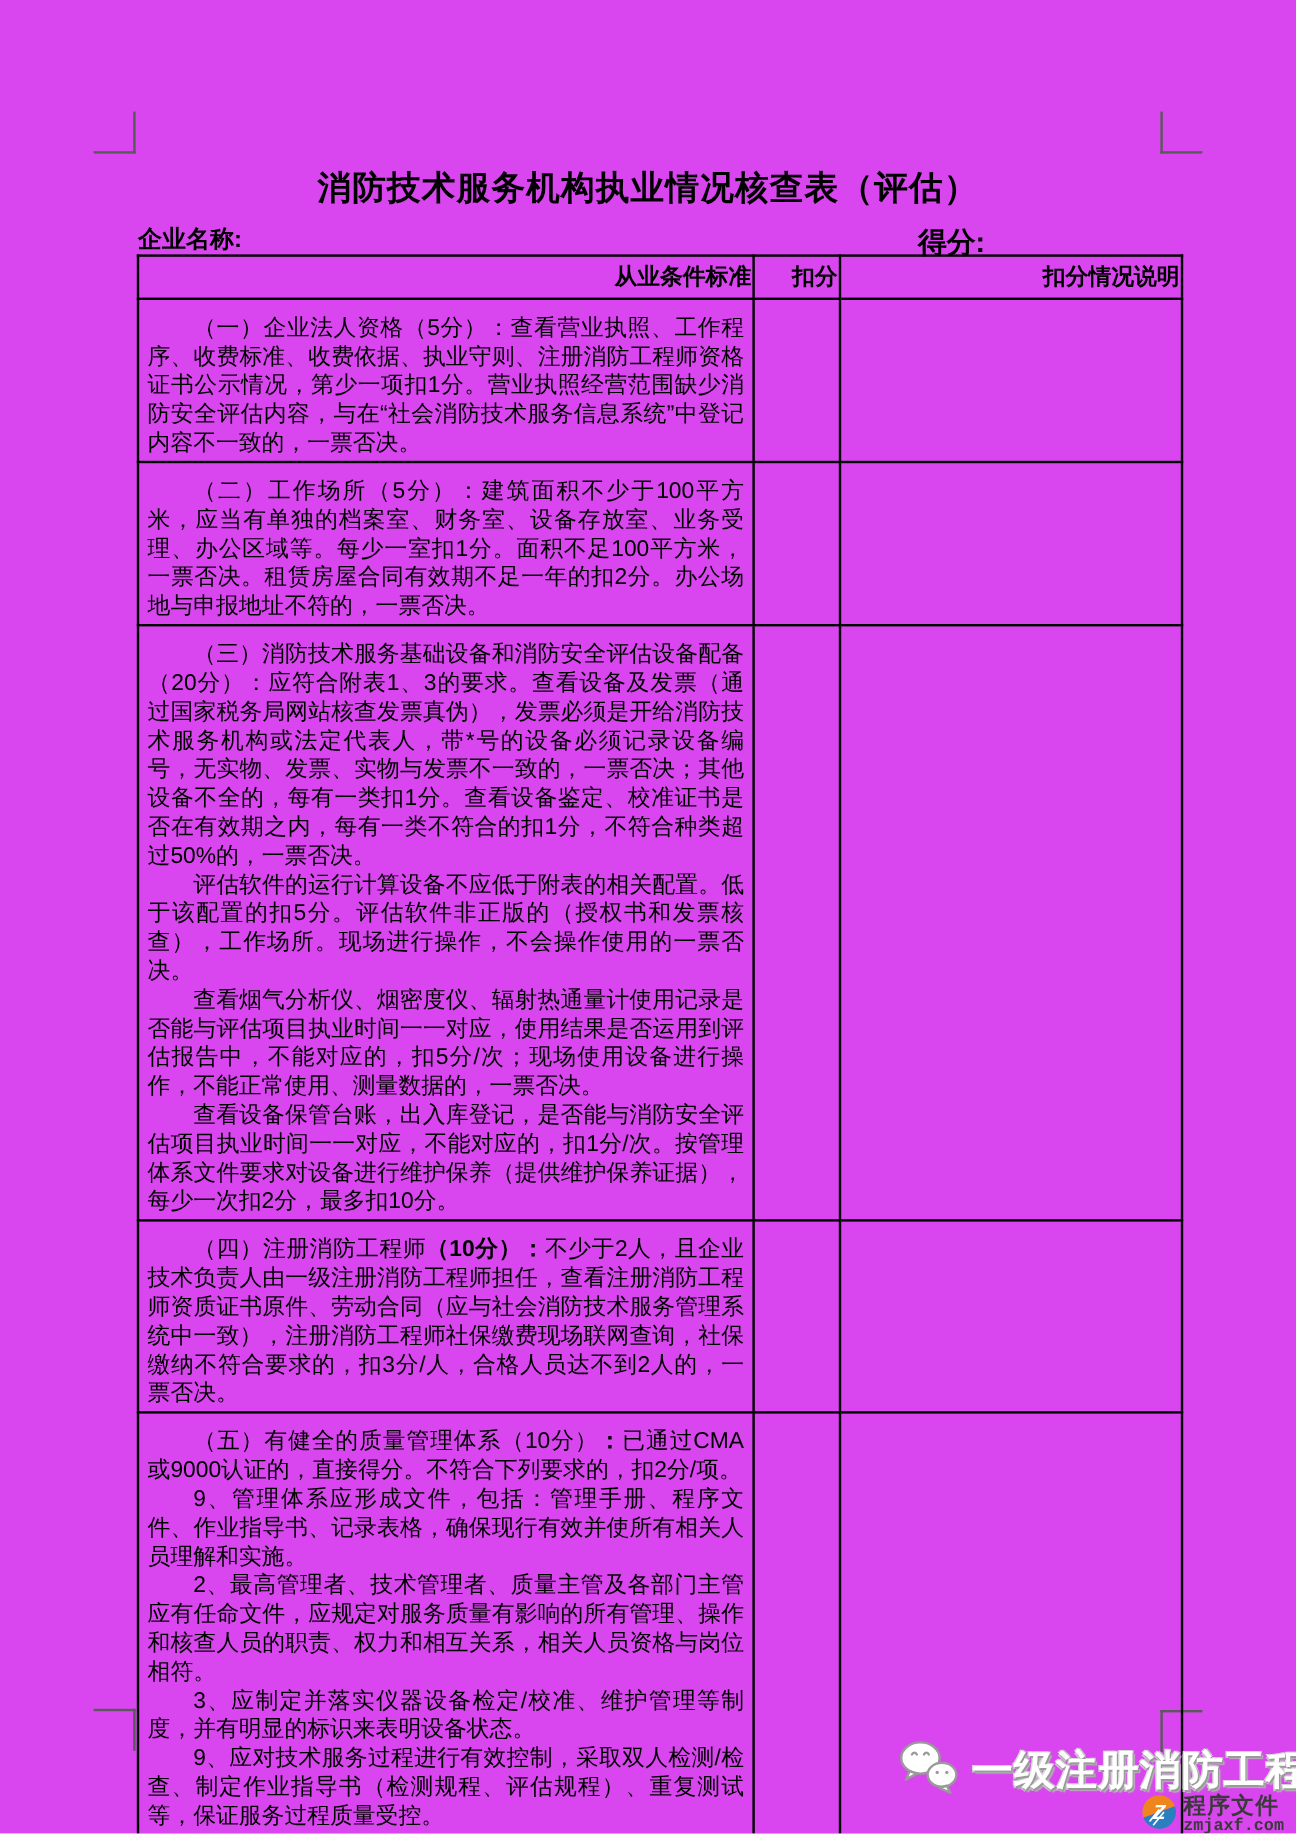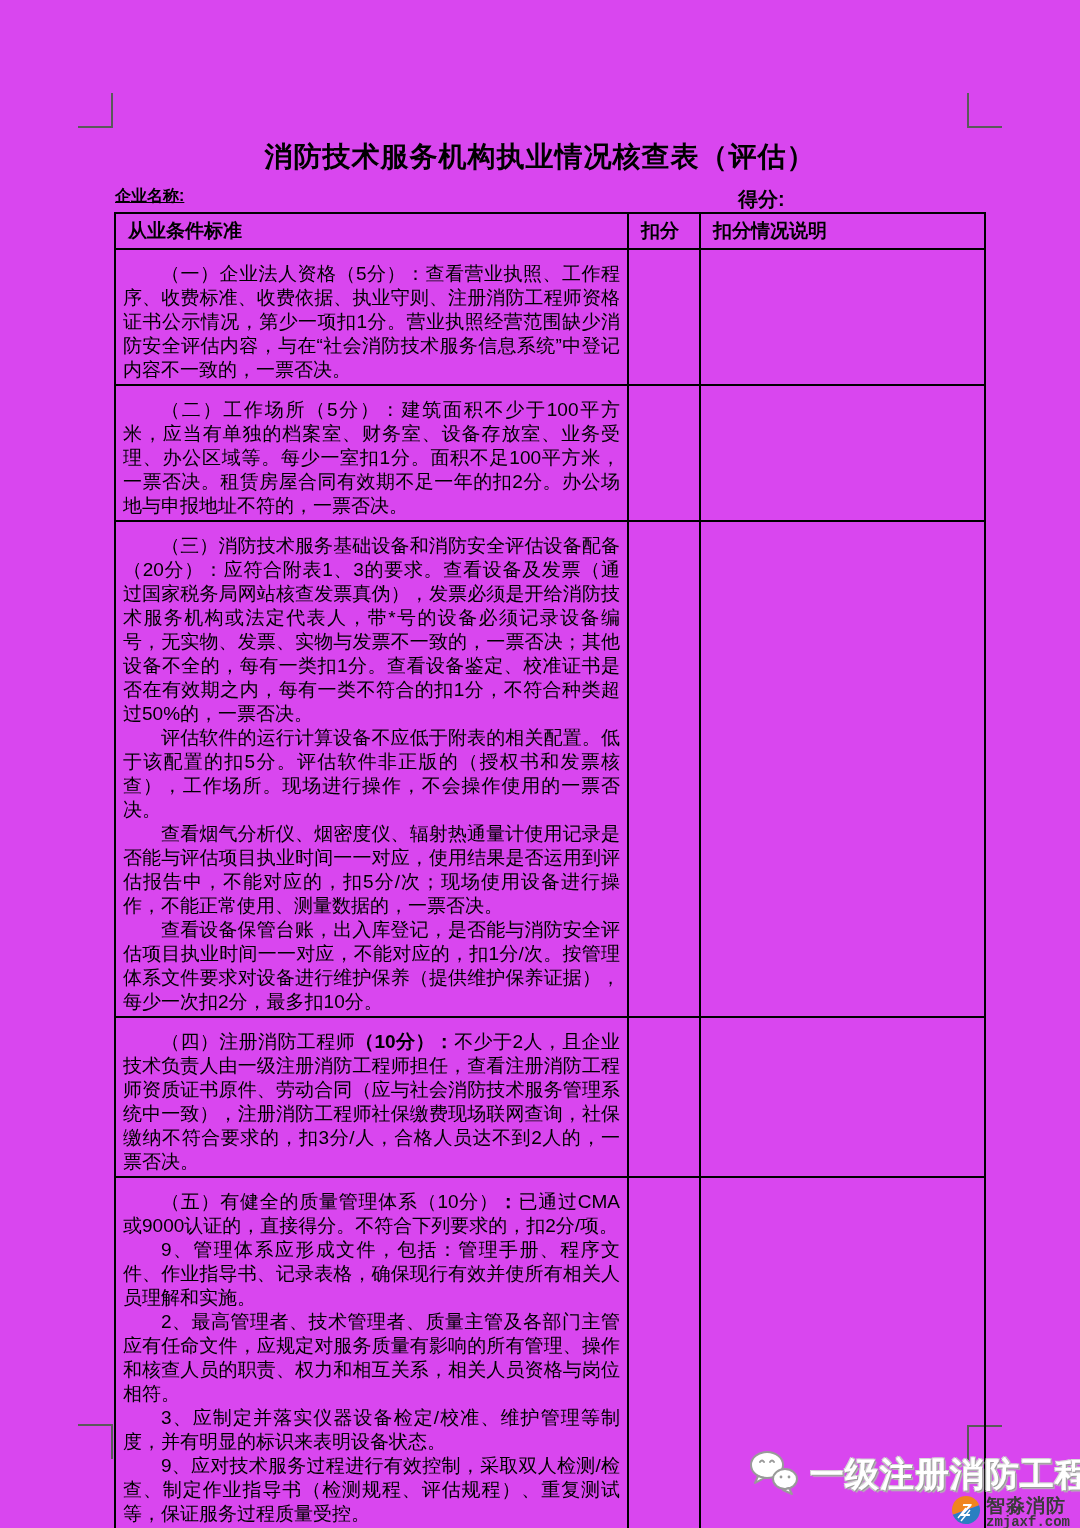--- a/index.html
+++ b/index.html
@@ -23,44 +23,44 @@
   .title {
     position: absolute;
     top: 138px; left: 0; width: 100%;
     text-align: center;
     font-size: 28px;
     font-weight: bold;
     letter-spacing: 1px;
   }
 
   .meta-row { position: absolute; top: 186px; left: 0; width: 100%; height: 26px; }
-  .company-label { position: absolute; left: 115px; font-size: 16px; font-weight: bold; text-decoration: underline; }
-  .score-label   { position: absolute; left: 738px; font-size: 20px; font-weight: bold; }
+  .company-label { position: absolute; left: 115px; font-size: 20px; font-weight: bold; }
+  .score-label   { position: absolute; left: 765px; font-size: 24px; font-weight: bold; }
 
   table.form {
     position: absolute;
     left: 114px; top: 212px;
     width: 870px;
     border-collapse: collapse;
     table-layout: fixed;
   }
   table.form col.c1 { width: 513px; }
   table.form col.c2 { width: 72px; }
   table.form col.c3 { width: 285px; }
   table.form th, table.form td {
     border: 2px solid #000;
     vertical-align: top;
   }
   table.form th {
     height: 36px;
     font-size: 19px;
     font-weight: bold;
-    text-align: left;
+    text-align: right;
     vertical-align: middle;
-    padding: 2px 12px;
+    padding: 2px 1px;
   }
   td.criteria {
     font-size: 19px;
     line-height: 24px;
     padding: 12px 7px 2px 7px;
     text-align: justify;
     text-justify: inter-ideograph;
   }
   td.criteria p { text-indent: 2em; margin: 0; }
   td.criteria b { font-weight: bold; }
@@ -197,18 +197,18 @@
         <g transform="rotate(-20 16 16)">
           <path d="M2 16 A14 14 0 0 1 30 16 Z" fill="#f0851e"></path>
           <path d="M30 16 A14 14 0 0 1 2 16 Z" fill="#2a7fc1"></path>
         </g>
         <text x="16" y="22" font-size="17" font-weight="bold" font-style="italic" fill="#ffffff" text-anchor="middle" font-family="Liberation Sans, sans-serif">Z</text>
         <path d="M8 24 L16 14" stroke="#ffffff" stroke-width="1.4"></path>
         <path d="M11 27 L20 16" stroke="#ffffff" stroke-width="1.4"></path>
       </svg>
     </span>
     <span class="brand-text">
-      <span class="brand-name" style="display:block">智淼消防</span>
+      <span class="brand-name" style="display:block">程序文件</span>
       <span class="brand-url" style="display:block">zmjaxf.com</span>
     </span>
   </div>
 
 </div>
 
 </body></html>

